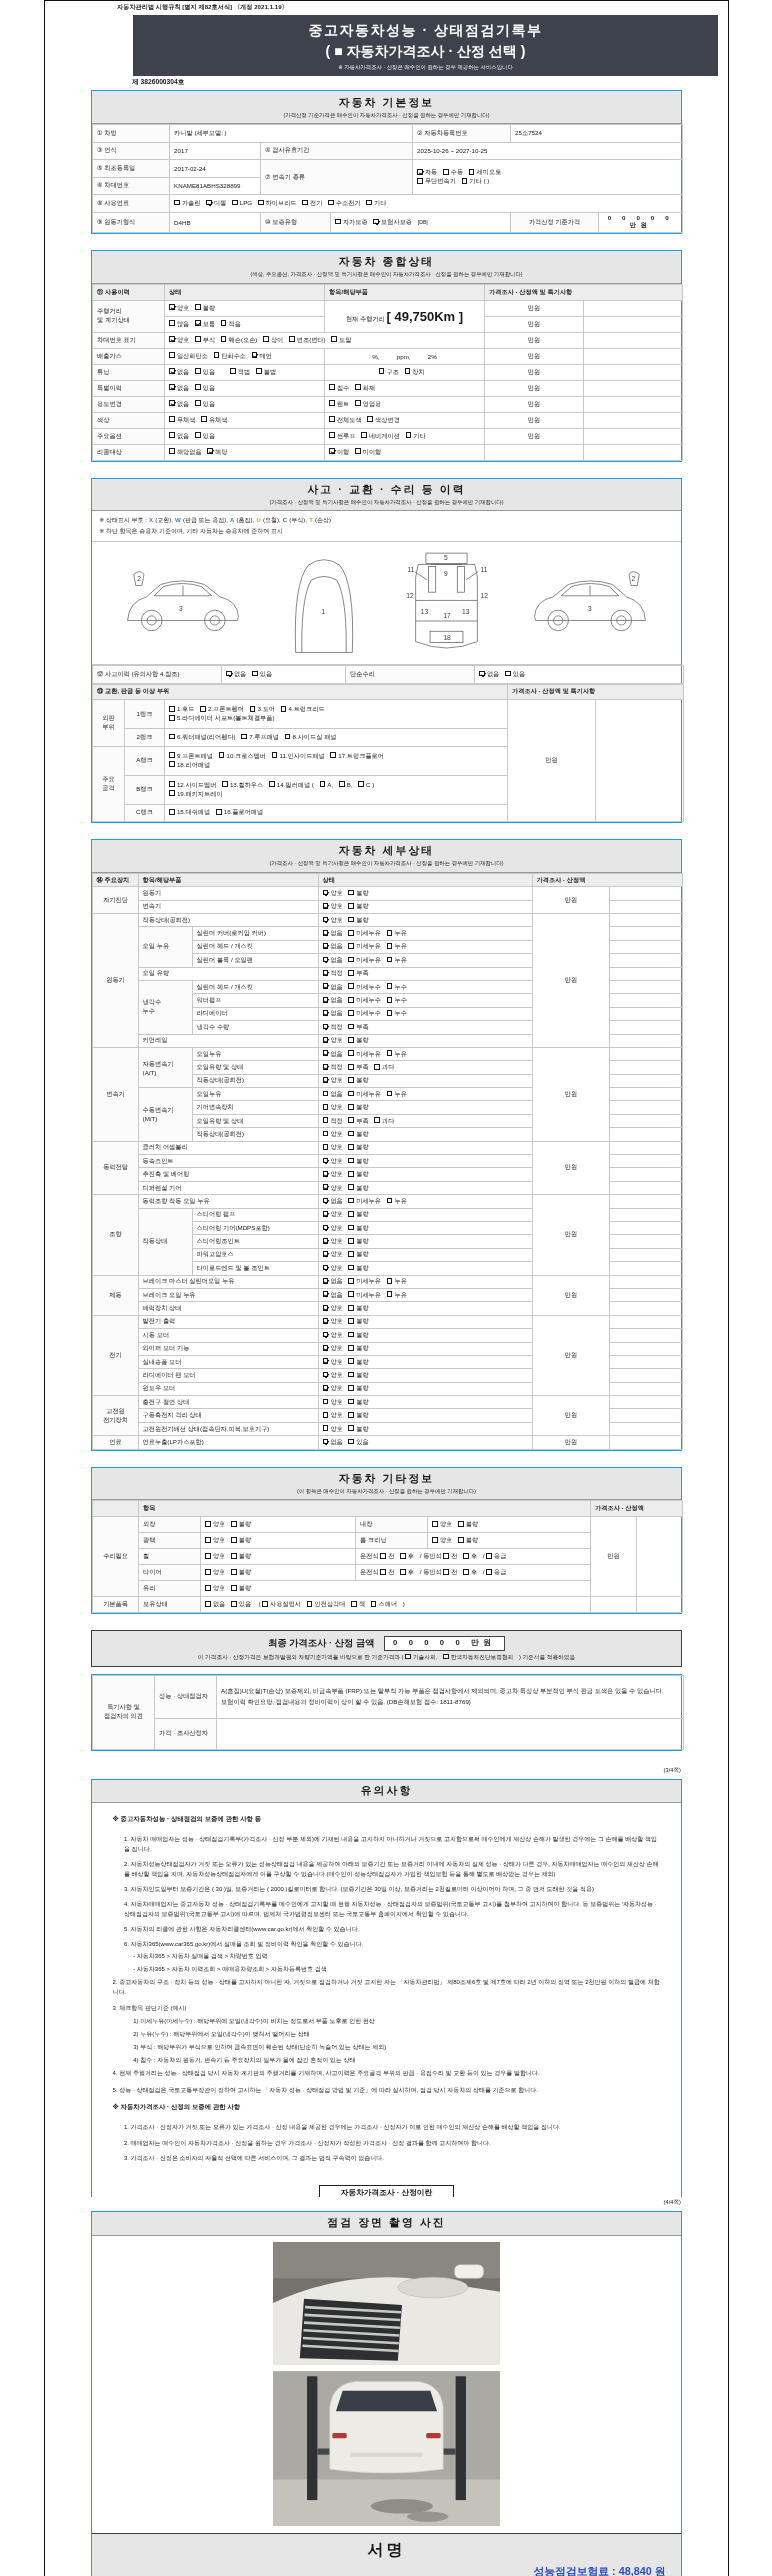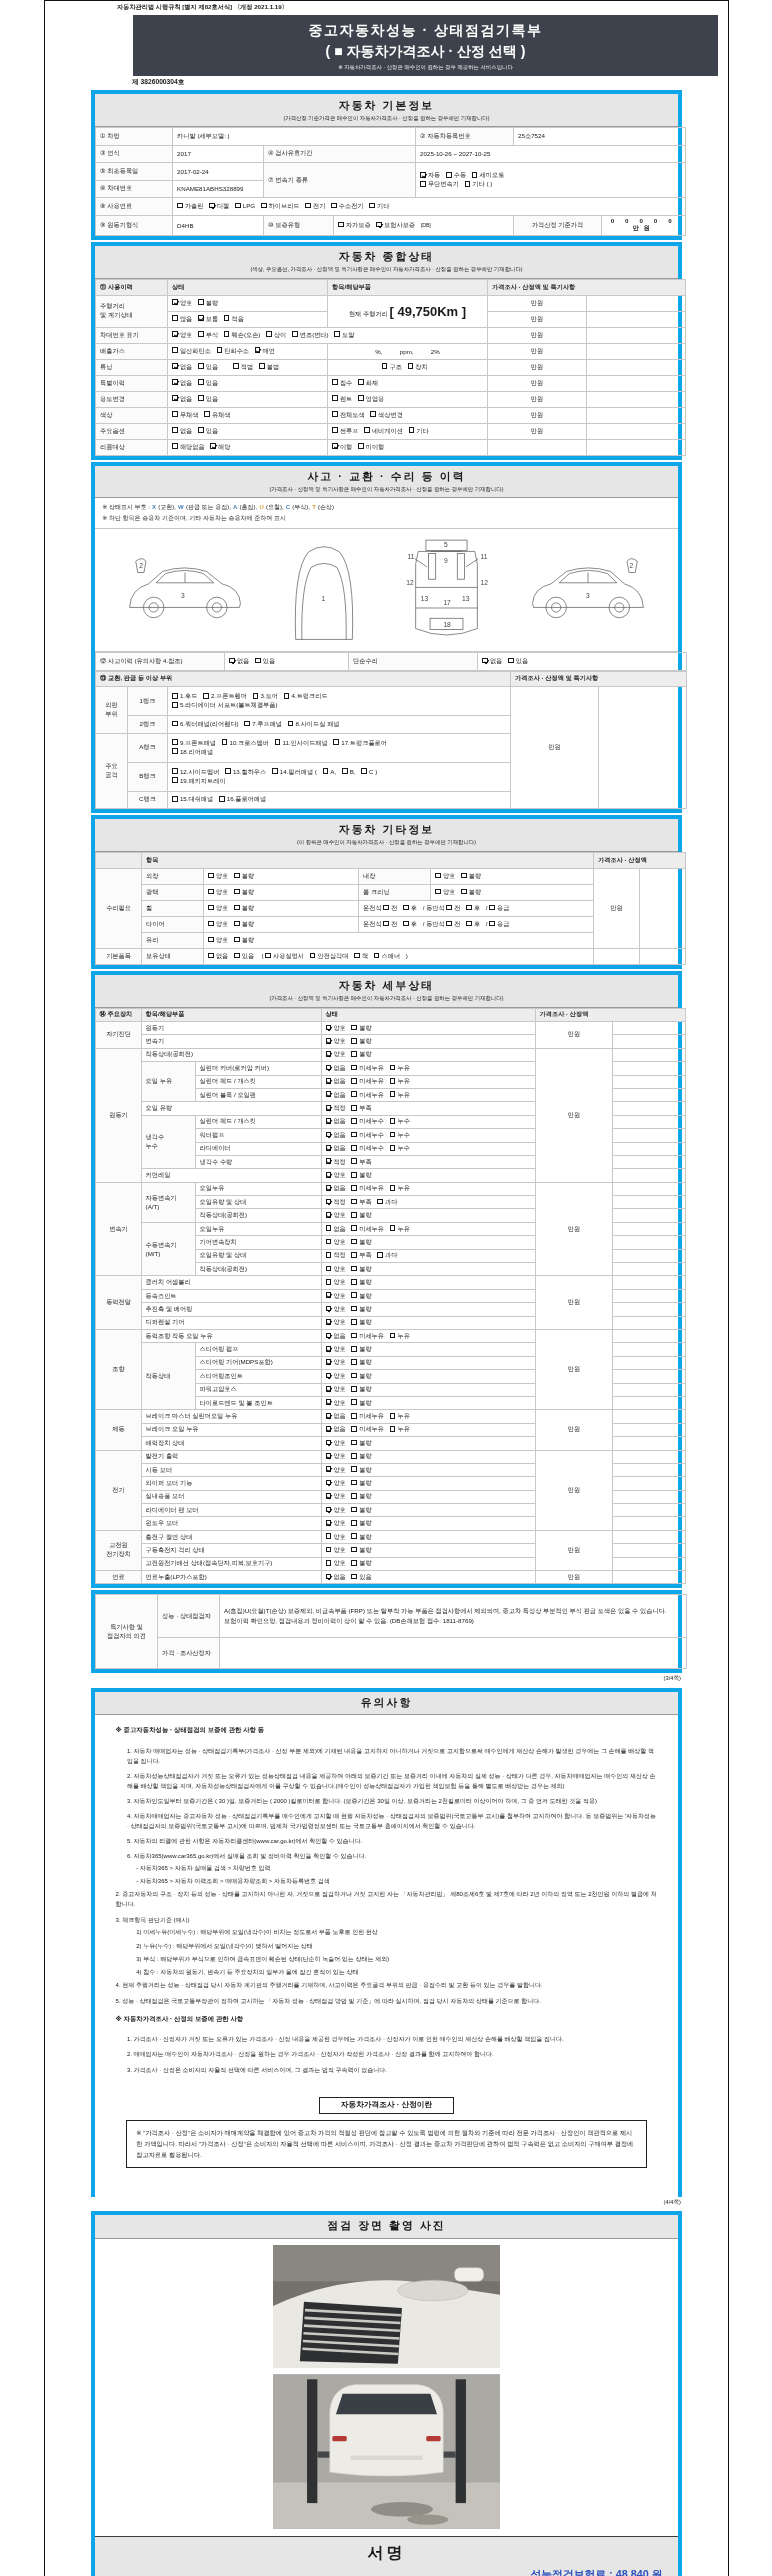--- a/index.html
+++ b/index.html
@@ -6,21 +6,21 @@
 body{width:773px;height:2576px;position:relative;background:#fff;font-family:"Liberation Sans","DejaVu Sans",sans-serif;color:#1a1a1a;overflow:hidden}
 .page{position:absolute;left:44px;top:0;width:685px;height:2576px;border:1px solid #111;border-bottom:none;background:#fff}
 .flowtop{position:absolute;left:0;top:0;width:100%;height:2196px;overflow:hidden}
 .flowbot{position:absolute;left:0;top:2196px;width:100%;height:380px}
 .topnote{font-size:6.2px;font-weight:bold;margin:2.1px 0 3.1px 72px}
 .hdr{background:#3e424c;color:#fff;margin:1px 10px 0 88px;padding:7.2px 5.2px 5.2px;text-align:center;position:relative}
 .hdr .t{font-size:14px;font-weight:bold;letter-spacing:1.5px}
 .hdr .s{font-size:14px;font-weight:bold;margin-top:3.1px}
 .hdr .n{font-size:5.4px;margin-top:2.6px;color:#eee}
 .docno{font-size:6.7px;font-weight:bold;margin:2.1px 0 3.1px 87px}
-.sec{border:4px solid #0ea5e9;margin:0 46px 2px;background:#fff}
+.sec{border:1px solid #0ea5e9;margin:0 46px 16px;background:#fff}
 .band{background:#e6e6e6;text-align:center;padding:4.1px 0 4.6px;border-bottom:0.5px solid #999}
 .band h2{font-size:10.8px;font-weight:bold;letter-spacing:2.1px}
 .band .sub{font-size:5.4px;margin-top:2.1px;color:#222}
 table{width:100%;border-collapse:collapse;table-layout:fixed}
 td{border:0.5px solid #c8c8c8;font-size:6.2px;padding:1.5px 4.1px;vertical-align:middle;word-break:keep-all;overflow:hidden}
 td.lab{background:#fbfbfb}
 td.hd{background:#ededed;font-weight:bold}
 td.c{text-align:center}
 td.pre{white-space:pre}
 .t1 td{height:17.5px}
@@ -346,20 +346,291 @@
 <tr style="height:17.5px">
 <td class="lab c">C랭크</td>
 <td><span class="opt"><span class="cb"></span>15.대쉬패널</span><span class="opt"><span class="cb"></span>16.플로어패널</span></td>
 </tr>
 </tbody>
         </table>
 </div>
 
 <div class="sec">
 <div class="band">
+  <h2>자동차 세부상태</h2>
+  <div class="sub">(가격조사 · 산정액 및 특기사항은 매수인이 자동차가격조사 · 산정을 원하는 경우에만 기재합니다)</div>
+</div>
+<table class="t4">
+<colgroup>
+            <col style="width:46px">
+            <col style="width:54px">
+            <col style="width:126px">
+            <col style="width:214px">
+            <col style="width:77px">
+            <col style="width:73px">
+          </colgroup>
+<tbody>
+            <tr>
+<td class="hd">⑭ 주요장치</td>
+<td class="hd" colspan="2" style="text-align:left">항목/해당부품</td>
+<td class="hd" style="text-align:left">상태</td>
+<td class="hd" colspan="2">가격조사 · 산정액</td>
+</tr>
+
+<tr>
+              <td class="lab c" rowspan="2">자기진단</td>
+<td colspan="2">원동기</td>
+              <td><span class="opt"><span class="cb on"></span>양호</span><span class="opt"><span class="cb"></span>불량</span></td>
+<td class="c" rowspan="2">만원</td>
+              <td></td>
+            </tr>
+<tr>
+              <td colspan="2">변속기</td>
+              <td><span class="opt"><span class="cb on"></span>양호</span><span class="opt"><span class="cb"></span>불량</span></td>
+              <td></td>
+            </tr>
+
+<tr>
+              <td class="lab c" rowspan="10">원동기</td>
+<td colspan="2">작동상태(공회전)</td>
+              <td><span class="opt"><span class="cb on"></span>양호</span><span class="opt"><span class="cb"></span>불량</span></td>
+<td class="c" rowspan="10">만원</td>
+              <td></td>
+            </tr>
+<tr>
+              <td class="lab" rowspan="3">오일 누유</td>
+<td>실린더 커버(로커암 커버)</td>
+              <td><span class="opt"><span class="cb on"></span>없음</span><span class="opt"><span class="cb"></span>미세누유</span><span class="opt"><span class="cb"></span>누유</span></td>
+              <td></td>
+            </tr>
+<tr>
+              <td>실린더 헤드 / 개스킷</td>
+              <td><span class="opt"><span class="cb on"></span>없음</span><span class="opt"><span class="cb"></span>미세누유</span><span class="opt"><span class="cb"></span>누유</span></td>
+              <td></td>
+            </tr>
+<tr>
+              <td>실린더 블록 / 오일팬</td>
+              <td><span class="opt"><span class="cb on"></span>없음</span><span class="opt"><span class="cb"></span>미세누유</span><span class="opt"><span class="cb"></span>누유</span></td>
+              <td></td>
+            </tr>
+<tr>
+              <td colspan="2">오일 유량</td>
+              <td><span class="opt"><span class="cb on"></span>적정</span><span class="opt"><span class="cb"></span>부족</span></td>
+              <td></td>
+            </tr>
+<tr>
+              <td class="lab" rowspan="4" style="white-space:pre-line">냉각수
+누수</td>
+<td>실린더 헤드 / 개스킷</td>
+              <td><span class="opt"><span class="cb on"></span>없음</span><span class="opt"><span class="cb"></span>미세누수</span><span class="opt"><span class="cb"></span>누수</span></td>
+              <td></td>
+            </tr>
+<tr>
+              <td>워터펌프</td>
+              <td><span class="opt"><span class="cb on"></span>없음</span><span class="opt"><span class="cb"></span>미세누수</span><span class="opt"><span class="cb"></span>누수</span></td>
+              <td></td>
+            </tr>
+<tr>
+              <td>라디에이터</td>
+              <td><span class="opt"><span class="cb on"></span>없음</span><span class="opt"><span class="cb"></span>미세누수</span><span class="opt"><span class="cb"></span>누수</span></td>
+              <td></td>
+            </tr>
+<tr>
+              <td>냉각수 수량</td>
+              <td><span class="opt"><span class="cb on"></span>적정</span><span class="opt"><span class="cb"></span>부족</span></td>
+              <td></td>
+            </tr>
+<tr>
+              <td colspan="2">커먼레일</td>
+              <td><span class="opt"><span class="cb on"></span>양호</span><span class="opt"><span class="cb"></span>불량</span></td>
+              <td></td>
+            </tr>
+
+<tr>
+              <td class="lab c" rowspan="7">변속기</td>
+<td class="lab" rowspan="3" style="white-space:pre-line">자동변속기
+(A/T)</td>
+<td>오일누유</td>
+              <td><span class="opt"><span class="cb on"></span>없음</span><span class="opt"><span class="cb"></span>미세누유</span><span class="opt"><span class="cb"></span>누유</span></td>
+<td class="c" rowspan="7">만원</td>
+              <td></td>
+            </tr>
+<tr>
+              <td>오일유량 및 상태</td>
+              <td><span class="opt"><span class="cb on"></span>적정</span><span class="opt"><span class="cb"></span>부족</span><span class="opt"><span class="cb"></span>과다</span></td>
+              <td></td>
+            </tr>
+<tr>
+              <td>작동상태(공회전)</td>
+              <td><span class="opt"><span class="cb on"></span>양호</span><span class="opt"><span class="cb"></span>불량</span></td>
+              <td></td>
+            </tr>
+<tr>
+              <td class="lab" rowspan="4" style="white-space:pre-line">수동변속기
+(M/T)</td>
+<td>오일누유</td>
+              <td><span class="opt"><span class="cb"></span>없음</span><span class="opt"><span class="cb"></span>미세누유</span><span class="opt"><span class="cb"></span>누유</span></td>
+              <td></td>
+            </tr>
+<tr>
+              <td>기어변속장치</td>
+              <td><span class="opt"><span class="cb"></span>양호</span><span class="opt"><span class="cb"></span>불량</span></td>
+              <td></td>
+            </tr>
+<tr>
+              <td>오일유량 및 상태</td>
+              <td><span class="opt"><span class="cb"></span>적정</span><span class="opt"><span class="cb"></span>부족</span><span class="opt"><span class="cb"></span>과다</span></td>
+              <td></td>
+            </tr>
+<tr>
+              <td>작동상태(공회전)</td>
+              <td><span class="opt"><span class="cb"></span>양호</span><span class="opt"><span class="cb"></span>불량</span></td>
+              <td></td>
+            </tr>
+
+<tr>
+              <td class="lab c" rowspan="4">동력전달</td>
+<td colspan="2">클러치 어셈블리</td>
+              <td><span class="opt"><span class="cb"></span>양호</span><span class="opt"><span class="cb"></span>불량</span></td>
+<td class="c" rowspan="4">만원</td>
+              <td></td>
+            </tr>
+<tr>
+              <td colspan="2">등속죠인트</td>
+              <td><span class="opt"><span class="cb on"></span>양호</span><span class="opt"><span class="cb"></span>불량</span></td>
+              <td></td>
+            </tr>
+<tr>
+              <td colspan="2">추진축 및 베어링</td>
+              <td><span class="opt"><span class="cb on"></span>양호</span><span class="opt"><span class="cb"></span>불량</span></td>
+              <td></td>
+            </tr>
+<tr>
+              <td colspan="2">디퍼렌셜 기어</td>
+              <td><span class="opt"><span class="cb on"></span>양호</span><span class="opt"><span class="cb"></span>불량</span></td>
+              <td></td>
+            </tr>
+
+<tr>
+              <td class="lab c" rowspan="6">조향</td>
+<td colspan="2">동력조향 작동 오일 누유</td>
+              <td><span class="opt"><span class="cb on"></span>없음</span><span class="opt"><span class="cb"></span>미세누유</span><span class="opt"><span class="cb"></span>누유</span></td>
+<td class="c" rowspan="6">만원</td>
+              <td></td>
+            </tr>
+<tr>
+              <td class="lab" rowspan="5">작동상태</td>
+<td>스티어링 펌프</td>
+              <td><span class="opt"><span class="cb on"></span>양호</span><span class="opt"><span class="cb"></span>불량</span></td>
+              <td></td>
+            </tr>
+<tr>
+              <td>스티어링 기어(MDPS포함)</td>
+              <td><span class="opt"><span class="cb on"></span>양호</span><span class="opt"><span class="cb"></span>불량</span></td>
+              <td></td>
+            </tr>
+<tr>
+              <td>스티어링조인트</td>
+              <td><span class="opt"><span class="cb on"></span>양호</span><span class="opt"><span class="cb"></span>불량</span></td>
+              <td></td>
+            </tr>
+<tr>
+              <td>파워고압호스</td>
+              <td><span class="opt"><span class="cb on"></span>양호</span><span class="opt"><span class="cb"></span>불량</span></td>
+              <td></td>
+            </tr>
+<tr>
+              <td>타이로드엔드 및 볼 조인트</td>
+              <td><span class="opt"><span class="cb on"></span>양호</span><span class="opt"><span class="cb"></span>불량</span></td>
+              <td></td>
+            </tr>
+
+<tr>
+              <td class="lab c" rowspan="3">제동</td>
+<td colspan="2">브레이크 마스터 실린더오일 누유</td>
+              <td><span class="opt"><span class="cb on"></span>없음</span><span class="opt"><span class="cb"></span>미세누유</span><span class="opt"><span class="cb"></span>누유</span></td>
+<td class="c" rowspan="3">만원</td>
+              <td></td>
+            </tr>
+<tr>
+              <td colspan="2">브레이크 오일 누유</td>
+              <td><span class="opt"><span class="cb on"></span>없음</span><span class="opt"><span class="cb"></span>미세누유</span><span class="opt"><span class="cb"></span>누유</span></td>
+              <td></td>
+            </tr>
+<tr>
+              <td colspan="2">배력장치 상태</td>
+              <td><span class="opt"><span class="cb on"></span>양호</span><span class="opt"><span class="cb"></span>불량</span></td>
+              <td></td>
+            </tr>
+
+<tr>
+              <td class="lab c" rowspan="6">전기</td>
+<td colspan="2">발전기 출력</td>
+              <td><span class="opt"><span class="cb on"></span>양호</span><span class="opt"><span class="cb"></span>불량</span></td>
+<td class="c" rowspan="6">만원</td>
+              <td></td>
+            </tr>
+<tr>
+              <td colspan="2">시동 모터</td>
+              <td><span class="opt"><span class="cb on"></span>양호</span><span class="opt"><span class="cb"></span>불량</span></td>
+              <td></td>
+            </tr>
+<tr>
+              <td colspan="2">와이퍼 모터 기능</td>
+              <td><span class="opt"><span class="cb on"></span>양호</span><span class="opt"><span class="cb"></span>불량</span></td>
+              <td></td>
+            </tr>
+<tr>
+              <td colspan="2">실내송풍 모터</td>
+              <td><span class="opt"><span class="cb on"></span>양호</span><span class="opt"><span class="cb"></span>불량</span></td>
+              <td></td>
+            </tr>
+<tr>
+              <td colspan="2">라디에이터 팬 모터</td>
+              <td><span class="opt"><span class="cb on"></span>양호</span><span class="opt"><span class="cb"></span>불량</span></td>
+              <td></td>
+            </tr>
+<tr>
+              <td colspan="2">윈도우 모터</td>
+              <td><span class="opt"><span class="cb on"></span>양호</span><span class="opt"><span class="cb"></span>불량</span></td>
+              <td></td>
+            </tr>
+
+<tr>
+              <td class="lab c" rowspan="3" style="white-space:pre-line">고전원
+전기장치</td>
+<td colspan="2">충전구 절연 상태</td>
+              <td><span class="opt"><span class="cb"></span>양호</span><span class="opt"><span class="cb"></span>불량</span></td>
+<td class="c" rowspan="3">만원</td>
+              <td></td>
+            </tr>
+<tr>
+              <td colspan="2">구동축전지 격리 상태</td>
+              <td><span class="opt"><span class="cb"></span>양호</span><span class="opt"><span class="cb"></span>불량</span></td>
+              <td></td>
+            </tr>
+<tr>
+              <td colspan="2">고전원전기배선 상태(접속단자,피복,보호기구)</td>
+              <td><span class="opt"><span class="cb"></span>양호</span><span class="opt"><span class="cb"></span>불량</span></td>
+              <td></td>
+            </tr>
+
+<tr>
+              <td class="lab c">연료</td>
+<td colspan="2">연료누출(LP가스포함)</td>
+              <td><span class="opt"><span class="cb on"></span>없음</span><span class="opt"><span class="cb"></span>있음</span></td>
+<td class="c">만원</td>
+              <td></td>
+            </tr>
+</tbody>
+        </table>
+</div>
+
+<div class="sec">
+<div class="band">
   <h2>자동차 기타정보</h2>
   <div class="sub">(이 항목은 매수인이 자동차가격조사 · 산정을 원하는 경우에만 기재합니다)</div>
 </div>
 <table class="t2">
 <colgroup>
             <col style="width:46px">
             <col style="width:62px">
             <col style="width:155px">
             <col style="width:72px">
             <col style="width:163px">
@@ -405,291 +676,24 @@
 <td class="lab c">기본품목</td>
 <td class="lab">보유상태</td>
 <td colspan="3"><span><span class="opt"><span class="cb"></span>없음</span><span class="opt"><span class="cb"></span>있음</span></span> <span>(</span> <span><span class="opt"><span class="cb"></span>사용설명서</span><span class="opt"><span class="cb"></span>안전삼각대</span><span class="opt"><span class="cb"></span>잭</span><span class="opt"><span class="cb"></span>스패너</span></span><span>)</span></td>
 <td></td>
 <td></td>
 </tr>
 </tbody>
         </table>
 </div>
 
-<div class="sec">
-<div class="band">
-  <h2>자동차 세부상태</h2>
-  <div class="sub">(가격조사 · 산정액 및 특기사항은 매수인이 자동차가격조사 · 산정을 원하는 경우에만 기재합니다)</div>
-</div>
-<table class="t4">
-<colgroup>
-            <col style="width:46px">
-            <col style="width:54px">
-            <col style="width:126px">
-            <col style="width:214px">
-            <col style="width:77px">
-            <col style="width:73px">
-          </colgroup>
-<tbody>
-            <tr>
-<td class="hd">⑭ 주요장치</td>
-<td class="hd" colspan="2" style="text-align:left">항목/해당부품</td>
-<td class="hd" style="text-align:left">상태</td>
-<td class="hd" colspan="2">가격조사 · 산정액</td>
-</tr>
-
-<tr>
-              <td class="lab c" rowspan="2">자기진단</td>
-<td colspan="2">원동기</td>
-              <td><span class="opt"><span class="cb on"></span>양호</span><span class="opt"><span class="cb"></span>불량</span></td>
-<td class="c" rowspan="2">만원</td>
-              <td></td>
-            </tr>
-<tr>
-              <td colspan="2">변속기</td>
-              <td><span class="opt"><span class="cb on"></span>양호</span><span class="opt"><span class="cb"></span>불량</span></td>
-              <td></td>
-            </tr>
-
-<tr>
-              <td class="lab c" rowspan="10">원동기</td>
-<td colspan="2">작동상태(공회전)</td>
-              <td><span class="opt"><span class="cb on"></span>양호</span><span class="opt"><span class="cb"></span>불량</span></td>
-<td class="c" rowspan="10">만원</td>
-              <td></td>
-            </tr>
-<tr>
-              <td class="lab" rowspan="3">오일 누유</td>
-<td>실린더 커버(로커암 커버)</td>
-              <td><span class="opt"><span class="cb on"></span>없음</span><span class="opt"><span class="cb"></span>미세누유</span><span class="opt"><span class="cb"></span>누유</span></td>
-              <td></td>
-            </tr>
-<tr>
-              <td>실린더 헤드 / 개스킷</td>
-              <td><span class="opt"><span class="cb on"></span>없음</span><span class="opt"><span class="cb"></span>미세누유</span><span class="opt"><span class="cb"></span>누유</span></td>
-              <td></td>
-            </tr>
-<tr>
-              <td>실린더 블록 / 오일팬</td>
-              <td><span class="opt"><span class="cb on"></span>없음</span><span class="opt"><span class="cb"></span>미세누유</span><span class="opt"><span class="cb"></span>누유</span></td>
-              <td></td>
-            </tr>
-<tr>
-              <td colspan="2">오일 유량</td>
-              <td><span class="opt"><span class="cb on"></span>적정</span><span class="opt"><span class="cb"></span>부족</span></td>
-              <td></td>
-            </tr>
-<tr>
-              <td class="lab" rowspan="4" style="white-space:pre-line">냉각수
-누수</td>
-<td>실린더 헤드 / 개스킷</td>
-              <td><span class="opt"><span class="cb on"></span>없음</span><span class="opt"><span class="cb"></span>미세누수</span><span class="opt"><span class="cb"></span>누수</span></td>
-              <td></td>
-            </tr>
-<tr>
-              <td>워터펌프</td>
-              <td><span class="opt"><span class="cb on"></span>없음</span><span class="opt"><span class="cb"></span>미세누수</span><span class="opt"><span class="cb"></span>누수</span></td>
-              <td></td>
-            </tr>
-<tr>
-              <td>라디에이터</td>
-              <td><span class="opt"><span class="cb on"></span>없음</span><span class="opt"><span class="cb"></span>미세누수</span><span class="opt"><span class="cb"></span>누수</span></td>
-              <td></td>
-            </tr>
-<tr>
-              <td>냉각수 수량</td>
-              <td><span class="opt"><span class="cb on"></span>적정</span><span class="opt"><span class="cb"></span>부족</span></td>
-              <td></td>
-            </tr>
-<tr>
-              <td colspan="2">커먼레일</td>
-              <td><span class="opt"><span class="cb on"></span>양호</span><span class="opt"><span class="cb"></span>불량</span></td>
-              <td></td>
-            </tr>
-
-<tr>
-              <td class="lab c" rowspan="7">변속기</td>
-<td class="lab" rowspan="3" style="white-space:pre-line">자동변속기
-(A/T)</td>
-<td>오일누유</td>
-              <td><span class="opt"><span class="cb on"></span>없음</span><span class="opt"><span class="cb"></span>미세누유</span><span class="opt"><span class="cb"></span>누유</span></td>
-<td class="c" rowspan="7">만원</td>
-              <td></td>
-            </tr>
-<tr>
-              <td>오일유량 및 상태</td>
-              <td><span class="opt"><span class="cb on"></span>적정</span><span class="opt"><span class="cb"></span>부족</span><span class="opt"><span class="cb"></span>과다</span></td>
-              <td></td>
-            </tr>
-<tr>
-              <td>작동상태(공회전)</td>
-              <td><span class="opt"><span class="cb on"></span>양호</span><span class="opt"><span class="cb"></span>불량</span></td>
-              <td></td>
-            </tr>
-<tr>
-              <td class="lab" rowspan="4" style="white-space:pre-line">수동변속기
-(M/T)</td>
-<td>오일누유</td>
-              <td><span class="opt"><span class="cb"></span>없음</span><span class="opt"><span class="cb"></span>미세누유</span><span class="opt"><span class="cb"></span>누유</span></td>
-              <td></td>
-            </tr>
-<tr>
-              <td>기어변속장치</td>
-              <td><span class="opt"><span class="cb"></span>양호</span><span class="opt"><span class="cb"></span>불량</span></td>
-              <td></td>
-            </tr>
-<tr>
-              <td>오일유량 및 상태</td>
-              <td><span class="opt"><span class="cb"></span>적정</span><span class="opt"><span class="cb"></span>부족</span><span class="opt"><span class="cb"></span>과다</span></td>
-              <td></td>
-            </tr>
-<tr>
-              <td>작동상태(공회전)</td>
-              <td><span class="opt"><span class="cb"></span>양호</span><span class="opt"><span class="cb"></span>불량</span></td>
-              <td></td>
-            </tr>
-
-<tr>
-              <td class="lab c" rowspan="4">동력전달</td>
-<td colspan="2">클러치 어셈블리</td>
-              <td><span class="opt"><span class="cb"></span>양호</span><span class="opt"><span class="cb"></span>불량</span></td>
-<td class="c" rowspan="4">만원</td>
-              <td></td>
-            </tr>
-<tr>
-              <td colspan="2">등속죠인트</td>
-              <td><span class="opt"><span class="cb on"></span>양호</span><span class="opt"><span class="cb"></span>불량</span></td>
-              <td></td>
-            </tr>
-<tr>
-              <td colspan="2">추진축 및 베어링</td>
-              <td><span class="opt"><span class="cb on"></span>양호</span><span class="opt"><span class="cb"></span>불량</span></td>
-              <td></td>
-            </tr>
-<tr>
-              <td colspan="2">디퍼렌셜 기어</td>
-              <td><span class="opt"><span class="cb on"></span>양호</span><span class="opt"><span class="cb"></span>불량</span></td>
-              <td></td>
-            </tr>
-
-<tr>
-              <td class="lab c" rowspan="6">조향</td>
-<td colspan="2">동력조향 작동 오일 누유</td>
-              <td><span class="opt"><span class="cb on"></span>없음</span><span class="opt"><span class="cb"></span>미세누유</span><span class="opt"><span class="cb"></span>누유</span></td>
-<td class="c" rowspan="6">만원</td>
-              <td></td>
-            </tr>
-<tr>
-              <td class="lab" rowspan="5">작동상태</td>
-<td>스티어링 펌프</td>
-              <td><span class="opt"><span class="cb on"></span>양호</span><span class="opt"><span class="cb"></span>불량</span></td>
-              <td></td>
-            </tr>
-<tr>
-              <td>스티어링 기어(MDPS포함)</td>
-              <td><span class="opt"><span class="cb on"></span>양호</span><span class="opt"><span class="cb"></span>불량</span></td>
-              <td></td>
-            </tr>
-<tr>
-              <td>스티어링조인트</td>
-              <td><span class="opt"><span class="cb on"></span>양호</span><span class="opt"><span class="cb"></span>불량</span></td>
-              <td></td>
-            </tr>
-<tr>
-              <td>파워고압호스</td>
-              <td><span class="opt"><span class="cb on"></span>양호</span><span class="opt"><span class="cb"></span>불량</span></td>
-              <td></td>
-            </tr>
-<tr>
-              <td>타이로드엔드 및 볼 조인트</td>
-              <td><span class="opt"><span class="cb on"></span>양호</span><span class="opt"><span class="cb"></span>불량</span></td>
-              <td></td>
-            </tr>
-
-<tr>
-              <td class="lab c" rowspan="3">제동</td>
-<td colspan="2">브레이크 마스터 실린더오일 누유</td>
-              <td><span class="opt"><span class="cb on"></span>없음</span><span class="opt"><span class="cb"></span>미세누유</span><span class="opt"><span class="cb"></span>누유</span></td>
-<td class="c" rowspan="3">만원</td>
-              <td></td>
-            </tr>
-<tr>
-              <td colspan="2">브레이크 오일 누유</td>
-              <td><span class="opt"><span class="cb on"></span>없음</span><span class="opt"><span class="cb"></span>미세누유</span><span class="opt"><span class="cb"></span>누유</span></td>
-              <td></td>
-            </tr>
-<tr>
-              <td colspan="2">배력장치 상태</td>
-              <td><span class="opt"><span class="cb on"></span>양호</span><span class="opt"><span class="cb"></span>불량</span></td>
-              <td></td>
-            </tr>
-
-<tr>
-              <td class="lab c" rowspan="6">전기</td>
-<td colspan="2">발전기 출력</td>
-              <td><span class="opt"><span class="cb on"></span>양호</span><span class="opt"><span class="cb"></span>불량</span></td>
-<td class="c" rowspan="6">만원</td>
-              <td></td>
-            </tr>
-<tr>
-              <td colspan="2">시동 모터</td>
-              <td><span class="opt"><span class="cb on"></span>양호</span><span class="opt"><span class="cb"></span>불량</span></td>
-              <td></td>
-            </tr>
-<tr>
-              <td colspan="2">와이퍼 모터 기능</td>
-              <td><span class="opt"><span class="cb on"></span>양호</span><span class="opt"><span class="cb"></span>불량</span></td>
-              <td></td>
-            </tr>
-<tr>
-              <td colspan="2">실내송풍 모터</td>
-              <td><span class="opt"><span class="cb on"></span>양호</span><span class="opt"><span class="cb"></span>불량</span></td>
-              <td></td>
-            </tr>
-<tr>
-              <td colspan="2">라디에이터 팬 모터</td>
-              <td><span class="opt"><span class="cb on"></span>양호</span><span class="opt"><span class="cb"></span>불량</span></td>
-              <td></td>
-            </tr>
-<tr>
-              <td colspan="2">윈도우 모터</td>
-              <td><span class="opt"><span class="cb on"></span>양호</span><span class="opt"><span class="cb"></span>불량</span></td>
-              <td></td>
-            </tr>
-
-<tr>
-              <td class="lab c" rowspan="3" style="white-space:pre-line">고전원
-전기장치</td>
-<td colspan="2">충전구 절연 상태</td>
-              <td><span class="opt"><span class="cb"></span>양호</span><span class="opt"><span class="cb"></span>불량</span></td>
-<td class="c" rowspan="3">만원</td>
-              <td></td>
-            </tr>
-<tr>
-              <td colspan="2">구동축전지 격리 상태</td>
-              <td><span class="opt"><span class="cb"></span>양호</span><span class="opt"><span class="cb"></span>불량</span></td>
-              <td></td>
-            </tr>
-<tr>
-              <td colspan="2">고전원전기배선 상태(접속단자,피복,보호기구)</td>
-              <td><span class="opt"><span class="cb"></span>양호</span><span class="opt"><span class="cb"></span>불량</span></td>
-              <td></td>
-            </tr>
-
-<tr>
-              <td class="lab c">연료</td>
-<td colspan="2">연료누출(LP가스포함)</td>
-              <td><span class="opt"><span class="cb on"></span>없음</span><span class="opt"><span class="cb"></span>있음</span></td>
-<td class="c">만원</td>
-              <td></td>
-            </tr>
-</tbody>
-        </table>
-</div>
-
+<div class="finalband">
+  <div class="row1"><span>최종 가격조사 · 산정 금액</span><span class="amt zeros">0  0  0  0  0 만원</span></div>
+  <div class="row2"><span>이 가격조사 · 산정가격은 보험개발원의 차량기준가액을 바탕으로 한 기준가격과 (</span> <span><span class="opt"><span class="cb"></span>기술사회,</span><span class="opt"><span class="cb"></span>한국자동차진단보증협회</span></span><span>) 기준서를 적용하였음</span></div>
+</div>
 
 <div class="sec">
 <table>
 <colgroup>
             <col style="width:62px">
             <col style="width:62px">
             <col style="width:467px">
           </colgroup>
 <tbody>
             <tr style="height:43px">

